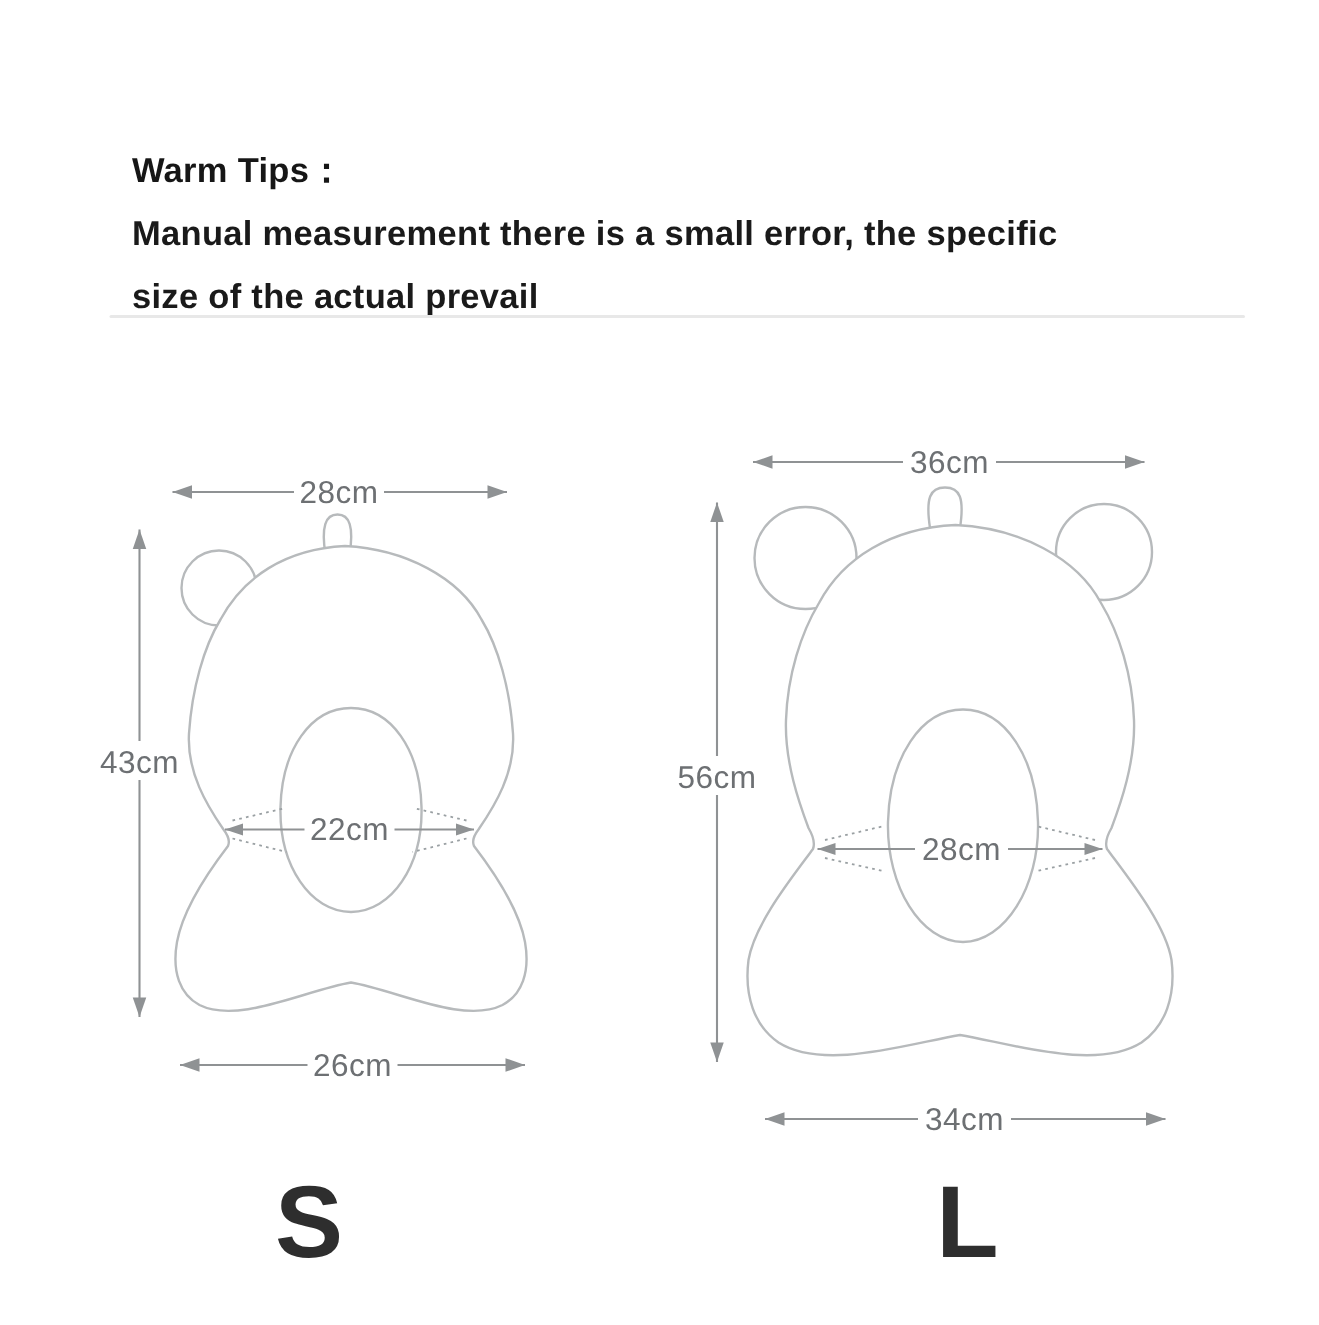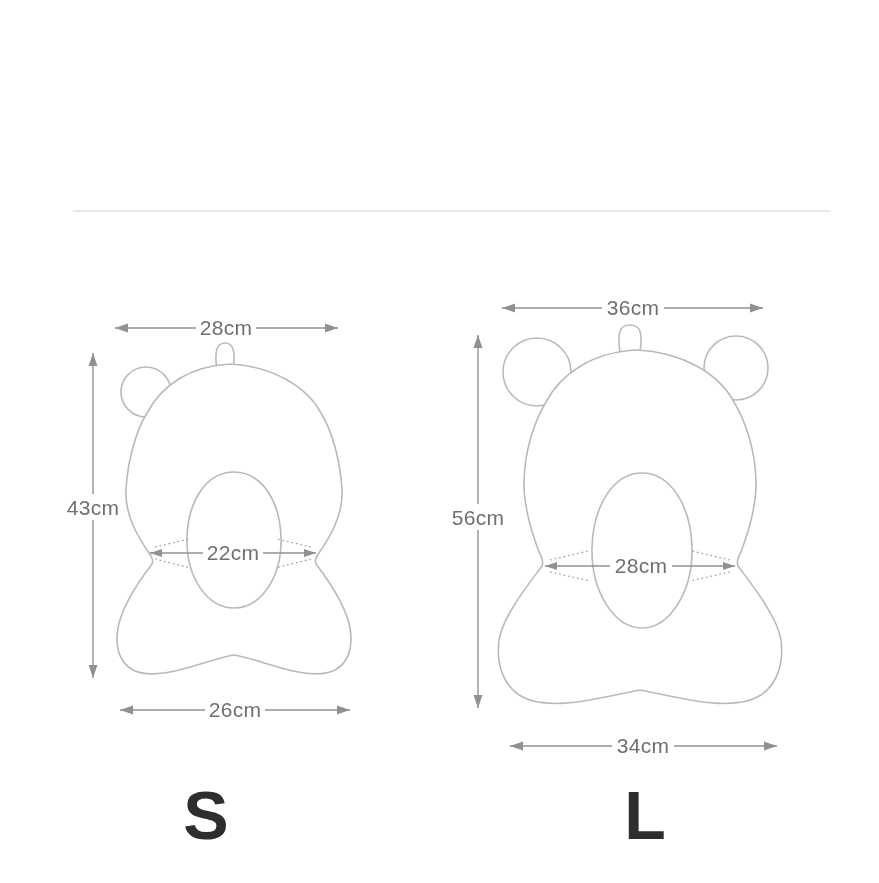--- a/index.html
+++ b/index.html
@@ -47,20 +47,25 @@
     color:#2e2e2e;
   }
   .letter-s{left:156px;}
   .letter-l{left:595px;}
 </style>
 </head>
 <body>
 
 <div class="page">
 
+  <div class="header">
+    <div class="title">Warm Tips：</div>
+    <div class="line">Manual measurement there is a small error, the specific</div>
+    <div class="line">size of the actual prevail</div>
+  </div>
 
   <div class="divider"></div>
 
   <svg class="diagram-svg svg-s" width="330" height="450" viewBox="0 0 330 450">
 
     <g>
 
       <path class="outline-open" d="M159 82 C156 63 159 55 167 55 C175 55 178 63 175 82"></path>
 
       <circle class="outline" cx="88" cy="104" r="25"></circle>

